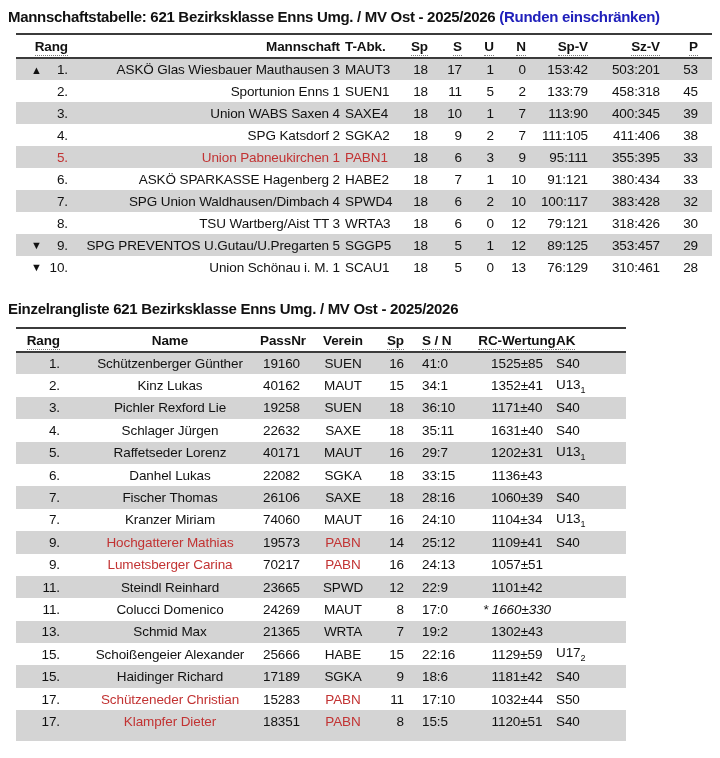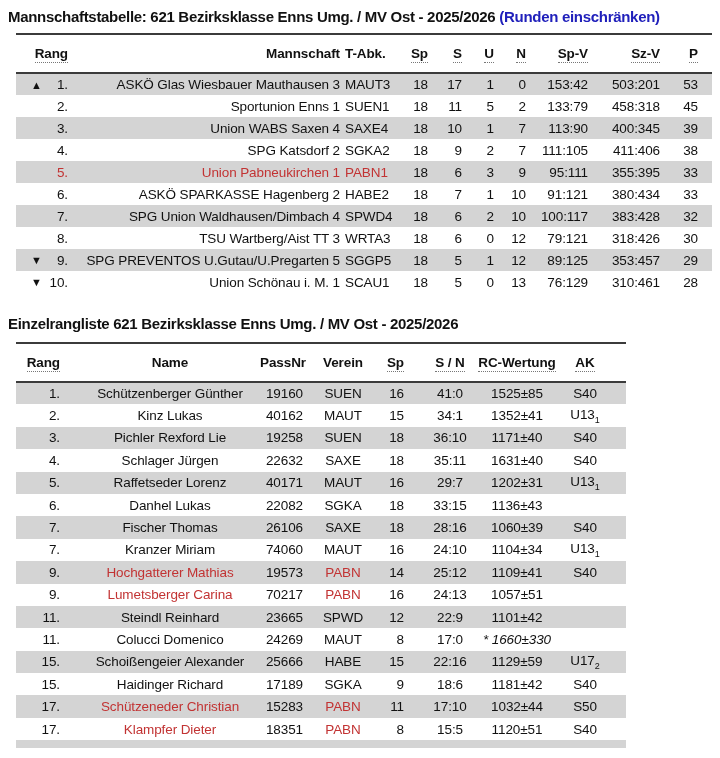--- a/index.html
+++ b/index.html
@@ -10,45 +10,45 @@
   .title{
     font-size:15px;font-weight:bold;margin:8px 0 0 8px;white-space:nowrap;
     letter-spacing:-0.3px;line-height:18px;
   }
   .title2{margin-top:22px}
   .blue-group{color:var(--link-blue);margin-left:4px}
   .link{cursor:pointer}
   table{border-collapse:collapse;table-layout:fixed;margin-left:16px;border-top:2px solid #3b3b3b}
   #team-table{width:696px;margin-top:7px}
   #ind-table{width:610px;margin-top:9px}
-  thead tr{height:39px}
+  thead tr{height:24px}
   thead th{font-size:13.5px;font-weight:bold;padding:0;border-bottom:2px solid #3b3b3b;white-space:nowrap}
   tbody td{font-size:13.5px;padding:0;white-space:nowrap;overflow:hidden}
   #team-table tbody tr{height:22px}
   #ind-table tbody tr{height:22.4px}
   tbody tr:nth-child(odd){background:var(--row-stripe-gray)}
   .sort{border-bottom:1px dotted #777;padding-bottom:1px}
   sub{font-size:9px}
   .italic{font-style:italic}
   
   .c-marker{text-align:left;padding-left:15px;font-size:11px}
   .c-rank,.h-rang{text-align:right}
   .c-team,.h-team{text-align:right;padding-left:9px}
   .c-abbr,.h-abbr{text-align:left;padding-left:5px}
   .c-sp,.c-s,.c-u,.c-n,.c-spv,.c-szv,.h-num{text-align:right}
   .c-p,.h-p{text-align:right;padding-right:14px}
   
   .c-rank2,.h-rang2{text-align:right}
   .c-name,.h-name{text-align:center;padding-left:20px}
-  .c-passnr,.h-passnr{text-align:right}
+  .c-passnr,.h-passnr{text-align:center}
   .c-verein,.h-verein{text-align:center}
   .c-spi,.h-spi{text-align:right}
-  .c-sn,.h-sn{text-align:center;padding-left:18px}
+  .c-sn,.h-sn{text-align:left;padding-left:18px}
   .c-rc,.h-rc{text-align:center}
-  .c-ak,.h-ak{text-align:center}
+  .c-ak,.h-ak{text-align:left}
   
   #team-table tr.hl .c-rank,#team-table tr.hl .c-team,#team-table tr.hl .c-abbr{color:var(--highlight-red)}
   #ind-table tr.hl .c-name,#ind-table tr.hl .c-verein{color:var(--highlight-red)}
   .partial-row{width:610px;height:8px;margin-left:16px;background:var(--row-stripe-gray)}
 </style>
 </head>
 <body>
 
 <div>
 
@@ -374,20 +374,31 @@
           <td class="c-name">Colucci Domenico</td>
           <td class="c-passnr">24269</td>
           <td class="c-verein">MAUT</td>
           <td class="c-spi">8</td>
           <td class="c-sn">17:0</td>
           <td class="c-rc italic">* 1660±330</td>
           <td class="c-ak"></td>
           <td class="c-spacer"></td>
         </tr>
         <tr>
+          <td class="c-rank2">13.</td>
+          <td class="c-name">Schmid Max</td>
+          <td class="c-passnr">21365</td>
+          <td class="c-verein">WRTA</td>
+          <td class="c-spi">7</td>
+          <td class="c-sn">19:2</td>
+          <td class="c-rc">1302±43</td>
+          <td class="c-ak"></td>
+          <td class="c-spacer"></td>
+        </tr>
+        <tr>
           <td class="c-rank2">15.</td>
           <td class="c-name">Schoißengeier Alexander</td>
           <td class="c-passnr">25666</td>
           <td class="c-verein">HABE</td>
           <td class="c-spi">15</td>
           <td class="c-sn">22:16</td>
           <td class="c-rc">1129±59</td>
           <td class="c-ak">U17<sub>2</sub></td>
           <td class="c-spacer"></td>
         </tr>

